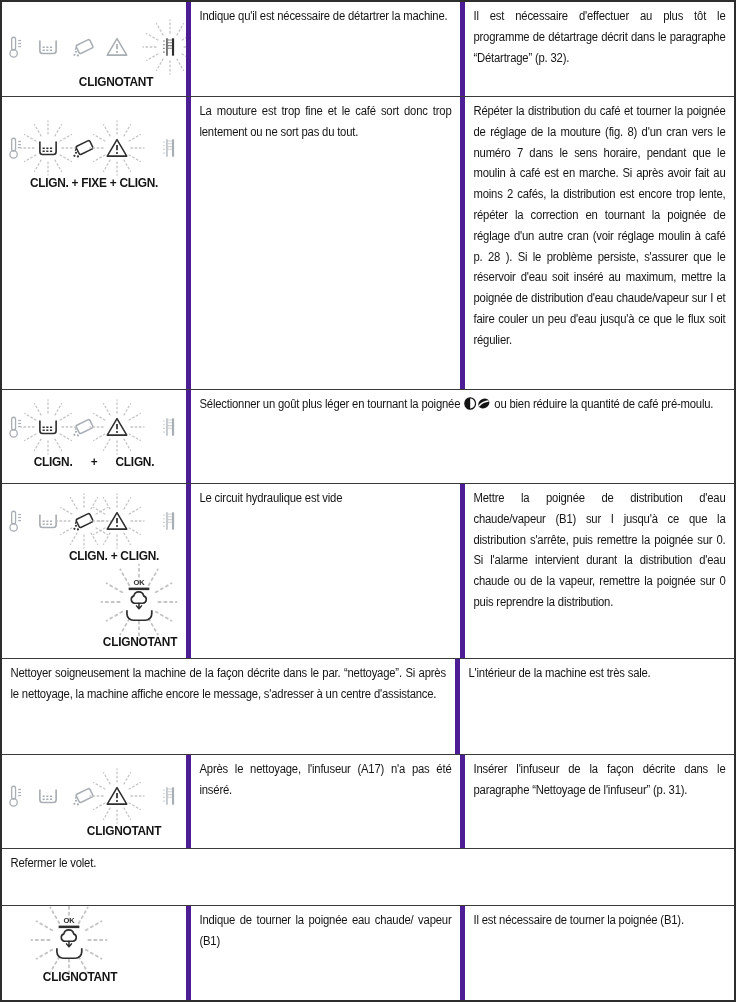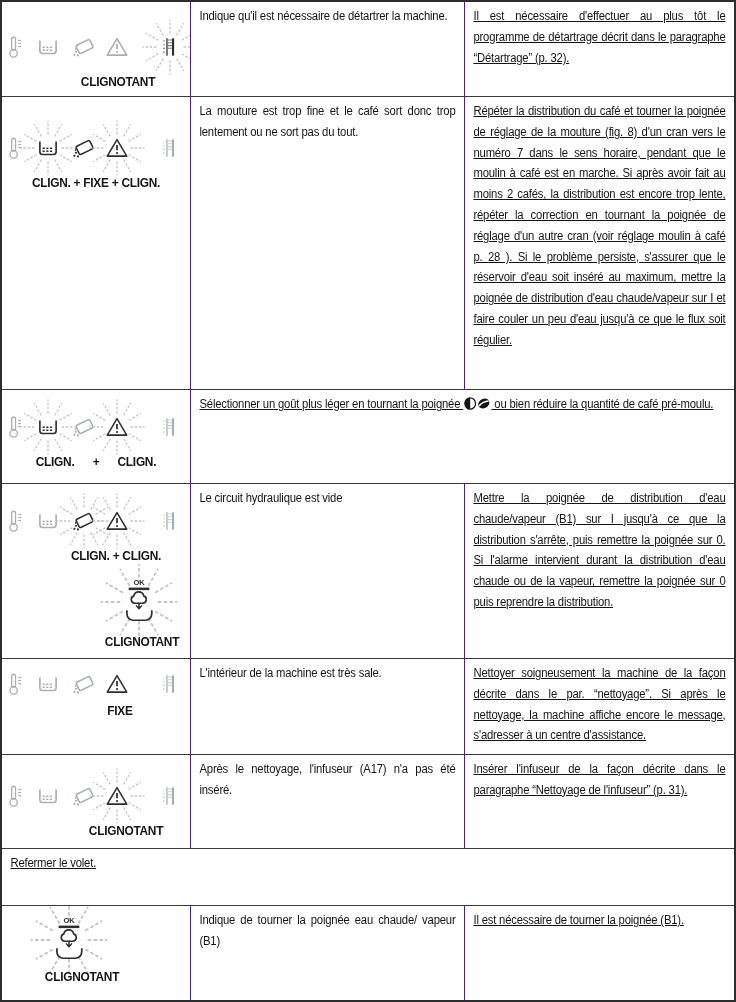--- a/index.html
+++ b/index.html
@@ -6,25 +6,25 @@
   body{font-family:"Liberation Sans","DejaVu Sans",sans-serif;color:#141414;}
   .page{
     width:736px;height:1002px;box-sizing:border-box;
     border:2px solid #2d2d2d;background:#fff;
     display:flex;flex-direction:column;
   }
   .row{display:flex;box-sizing:border-box;border-bottom:1px solid #3a3a3a;}
   .row:last-child{border-bottom:none;}
   .r1{height:95px}.r2{height:293px}.r3{height:94px}.r4{height:175px}
   .r5{height:96px}.r6{height:94px}.r7{height:57px}.r8{height:94px}
-  .cell{box-sizing:border-box;border-right:1px solid #4c1d95;overflow:hidden;}
+  .cell{box-sizing:border-box;border-right:5px solid #4c1d95;overflow:hidden;}
   .cell:last-child{border-right:none;}
   .ind{width:189px;display:flex;flex-direction:column;align-items:stretch;position:relative;}
   .cause{width:274px;}
-  .remedy{flex:1;text-decoration:underline;}
+  .remedy{flex:1;}
   .txt{
     margin:0;padding:4px 8px 0 9px;
     font-size:12px;line-height:20.8px;text-align:justify;
     letter-spacing:-0.2px;hyphens:auto;-webkit-hyphens:auto;
     width:106%;transform:scaleX(0.94);transform-origin:0 0;box-sizing:border-box;
   }
   
   .strip{position:relative;height:30px;margin-top:22px;flex:0 0 auto;}
   .icon-wrap{position:absolute;top:0;width:26px;height:30px;}
   .strip .icon-wrap:nth-child(1){left:1px}
@@ -329,56 +329,25 @@
       <div class="knob-label">CLIGNOTANT</div>
     </div>
     <div class="cell cause">
       <p class="txt">Le circuit hydraulique est vide</p>
     </div>
     <div class="cell remedy">
       <p class="txt">Mettre la poignée de distribution d'eau chaude/vapeur (B1) sur I jusqu'à ce que la distribution s'arrête, puis remettre la poignée sur 0. Si l'alarme intervient durant la distribution d'eau chaude ou de la vapeur, remettre la poignée sur 0 puis reprendre la distribution.</p>
     </div>
   </div>
     <div class="row r5">
-    <div class="cell ind">
-      <div class="strip">
-          <div class="icon-wrap">
-            <svg class="ic off">
-              <use href="#sym-thermometer"></use>
-            </svg>
-          </div>
-          <div class="icon-wrap">
-            <svg class="ic off">
-              <use href="#sym-drip-tray"></use>
-            </svg>
-          </div>
-          <div class="icon-wrap">
-            <svg class="ic off">
-              <use href="#sym-water-fill"></use>
-            </svg>
-          </div>
-          <div class="icon-wrap">
-            <svg class="ic on">
-              <use href="#sym-warning"></use>
-            </svg>
-          </div>
-          <div class="icon-wrap">
-            <svg class="ic off">
-              <use href="#sym-descale"></use>
-            </svg>
-          </div>
-        </div>
-      <div class="strip-label">FIXE</div>
-
+    <div class="cell remedy">
+      <p class="txt">Nettoyer soigneusement la machine de la façon décrite dans le par. “nettoyage”. Si après le nettoyage, la machine affiche encore le message, s'adresser à un centre d'assistance.</p>
     </div>
     <div class="cell cause">
       <p class="txt">L'intérieur de la machine est très sale.</p>
-    </div>
-    <div class="cell remedy">
-      <p class="txt">Nettoyer soigneusement la machine de la façon décrite dans le par. “nettoyage”. Si après le nettoyage, la machine affiche encore le message, s'adresser à un centre d'assistance.</p>
     </div>
   </div>
     <div class="row r6">
     <div class="cell ind">
       <div class="strip">
           <div class="icon-wrap">
             <svg class="ic off">
               <use href="#sym-thermometer"></use>
             </svg>
           </div>

